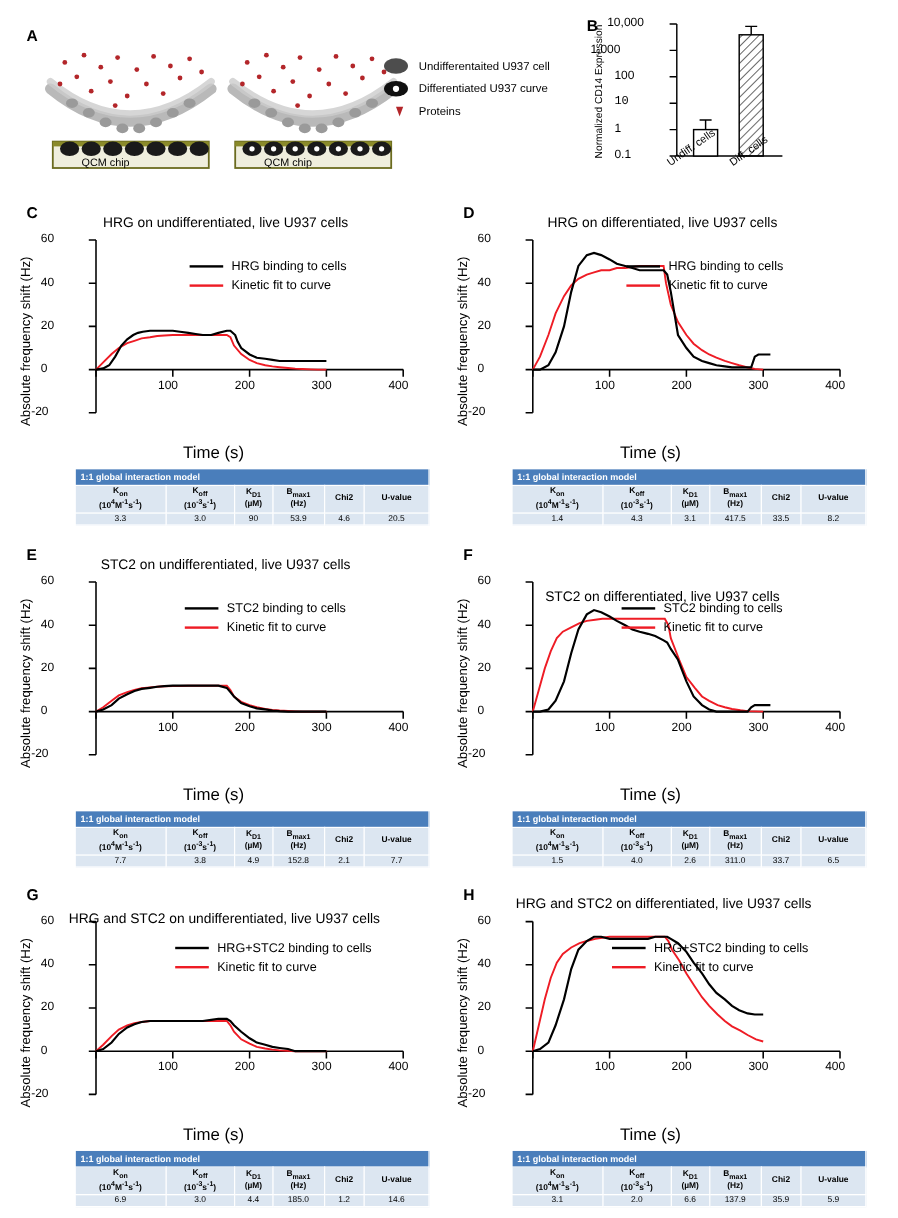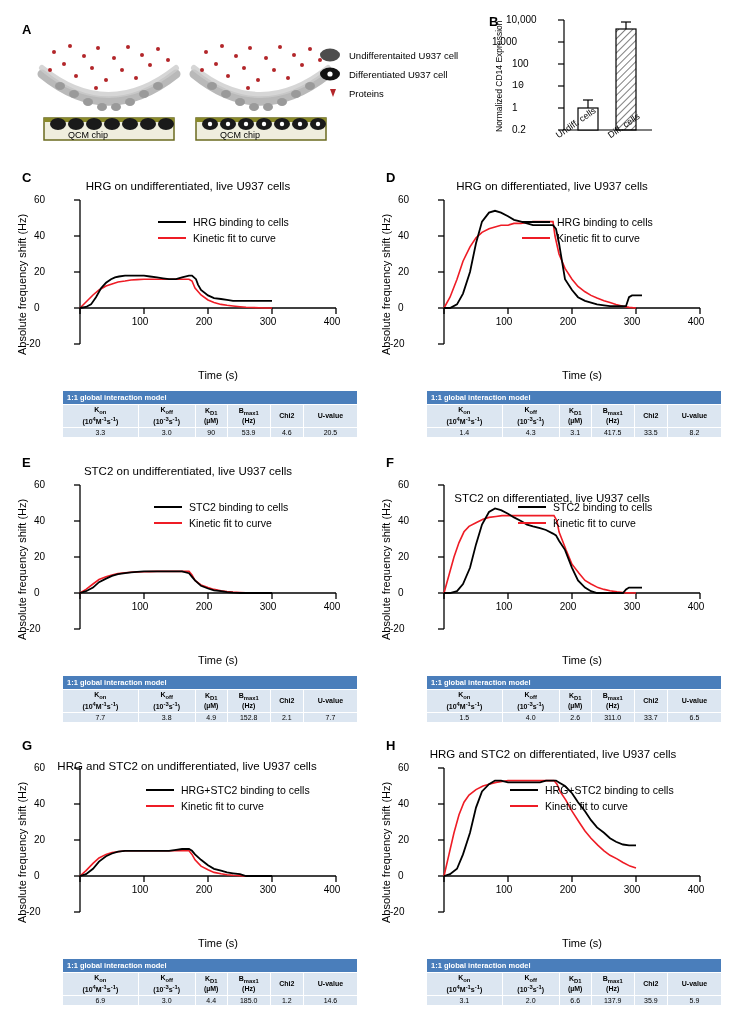--- a/index.html
+++ b/index.html
@@ -7,21 +7,21 @@
     width:748px;height:1015px;background:#ffffff;
     font-family:"Liberation Sans", sans-serif;
     color:#000;position:relative;overflow:hidden;
   }
   .panel-letter{position:absolute;font-size:13px;font-weight:bold;}
   .fig-title{position:absolute;font-size:11.5px;text-align:center;width:300px;}
   .axis-label-y{
     position:absolute;font-size:11px;
     transform:rotate(-90deg);transform-origin:left top;white-space:nowrap;
   }
-  .axis-label-x{position:absolute;font-size:11px;text-align:right;}
+  .axis-label-x{position:absolute;font-size:14px;text-align:center;}
   .tick-label{position:absolute;font-size:10px;text-align:left;white-space:nowrap;}
   .tick-label-x{position:absolute;font-size:10px;text-align:center;white-space:nowrap;}
   svg{display:block;}
   
   .ktable{position:absolute;width:296px;font-size:7px;border-collapse:collapse;}
   .ktable .hdr{background:#4a7ebb;color:#fff;font-weight:bold;font-size:7.5px;padding:2px 4px;}
   .ktable td{background:#dce6f1;color:#000;text-align:center;padding:1px 0;border:0.5px solid #ffffff;}
   .ktable td.colhdr{font-weight:bold;font-size:7px;line-height:1.15;}
   .legend-box{position:absolute;font-size:10.5px;}
   .legend-row{display:flex;align-items:center;margin-bottom:4px;}
@@ -154,21 +154,21 @@
     <svg width="24" height="14">
         <ellipse cx="12" cy="7" rx="10" ry="6.5" fill="#4d4d4d"></ellipse>
       </svg>
     <span class="txt">Undifferentaited U937 cell</span>
   </div>
   <div class="row">
     <svg width="24" height="14">
         <ellipse cx="12" cy="7" rx="10" ry="6.5" fill="#111"></ellipse>
         <circle cx="12" cy="7" r="2.6" fill="#fff"></circle>
       </svg>
-    <span class="txt">Differentiated U937 cell</span>
+    <span class="txt">Differentiated U937 curve</span>
   </div>
   <div class="row">
     <svg width="24" height="14">
         <polygon points="12,3 18,3 15,11" fill="#b3262a"></polygon>
       </svg>
     <span class="txt">Proteins</span>
   </div>
 </div>
 
 <div class="panel-letter" style="left:489px;top:14px;">B</div>
@@ -196,21 +196,21 @@
   <defs>
     <pattern id="hatch" width="5" height="5" patternTransform="rotate(45)" patternUnits="userSpaceOnUse">
       <line x1="0" y1="0" x2="0" y2="5" stroke="#000" stroke-width="1"></line>
     </pattern>
   </defs>
   <rect x="104" y="21" width="20" height="101" fill="url(#hatch)" stroke="#000" stroke-width="1.2"></rect>
   <line x1="114" y1="14" x2="114" y2="21" stroke="#000" stroke-width="1.2"></line>
   <line x1="109" y1="14" x2="119" y2="14" stroke="#000" stroke-width="1.2"></line>
 </svg>
 
-<div class="tick-label" style="left:512px;top:124px;width:42px;">0.2</div>
+<div class="tick-label" style="left:512px;top:124px;width:42px;">0.1</div>
 <div class="tick-label" style="left:512px;top:102px;width:42px;">1</div>
 <div class="tick-label" style="left:512px;top:80px;width:42px;font-family:Liberation Mono, monospace;">10</div>
 <div class="tick-label" style="left:512px;top:58px;width:42px;">100</div>
 <div class="tick-label" style="left:492px;top:36px;width:42px;">1,000</div>
 <div class="tick-label" style="left:506px;top:14px;width:48px;">10,000</div>
 
 <div style="position:absolute;left:554px;top:132px;font-size:9px;transform:rotate(-35deg);transform-origin:left top;white-space:nowrap;">Undiff. cells</div>
 <div style="position:absolute;left:606px;top:132px;font-size:9px;transform:rotate(-35deg);transform-origin:left top;white-space:nowrap;">Diff. cells</div>
 
 <div class="panel-letter" style="left:22px;top:170px;">C</div>

